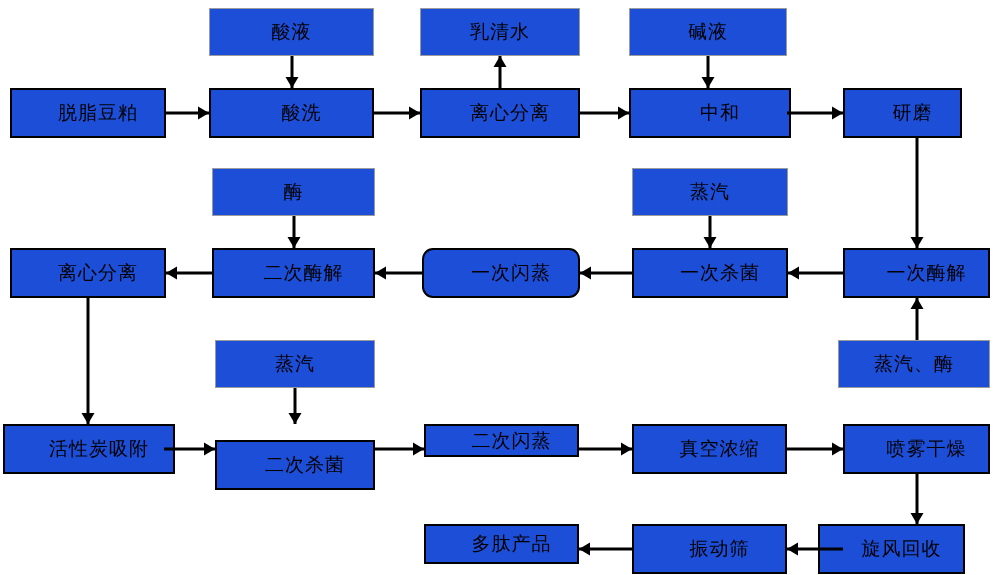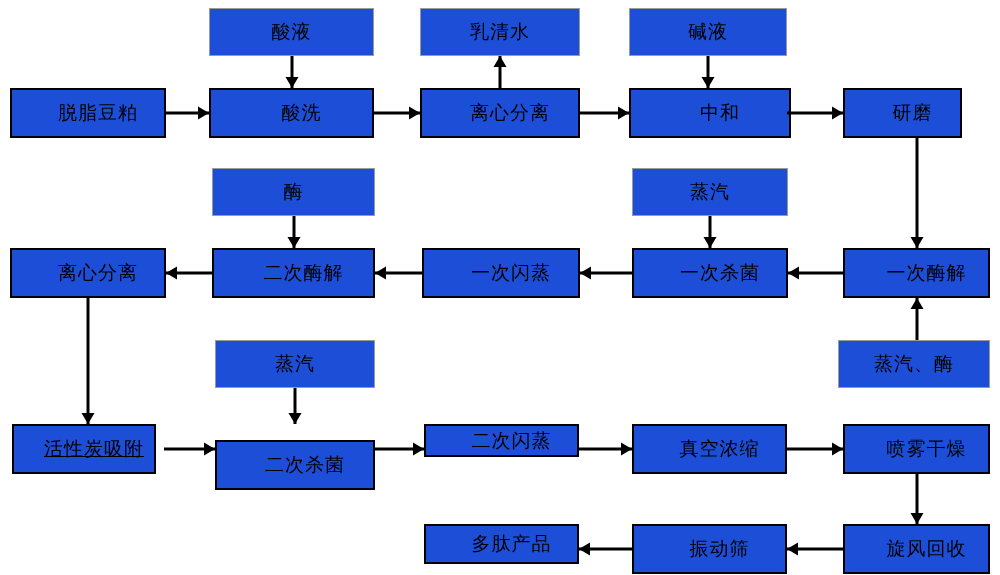--- a/index.html
+++ b/index.html
@@ -75,57 +75,57 @@
     </div>
     <div class="node input" style="left: 632px; top: 168px; width: 156px; height: 48px;">
       <span>蒸汽</span>
     </div>
     <div class="node main" style="left: 10px; top: 248px; width: 156px; height: 50px;">
       <span>离心分离</span>
     </div>
     <div class="node main" style="left: 212px; top: 248px; width: 163px; height: 50px;">
       <span>二次酶解</span>
     </div>
-    <div class="node main" style="left: 422px; top: 248px; width: 158px; height: 50px;">
+    <div class="node main" style="left: 422px; top: 248px; width: 158px; height: 50px; border-radius: 11px;">
       <span>一次闪蒸</span>
     </div>
     <div class="node main" style="left: 632px; top: 248px; width: 156px; height: 50px;">
       <span>一次杀菌</span>
     </div>
     <div class="node main" style="left: 843px; top: 248px; width: 147px; height: 50px;">
       <span>一次酶解</span>
     </div>
     <div class="node input" style="left: 838px; top: 340px; width: 152px; height: 48px;">
       <span>蒸汽、酶</span>
     </div>
     <div class="node input" style="left: 215px; top: 340px; width: 160px; height: 48px;">
       <span>蒸汽</span>
     </div>
-    <div class="node main" style="left: 12px; top: 424px; width: 144px; height: 50px; text-decoration: underline;">
+    <div class="node main" style="left: 3px; top: 424px; width: 172px; height: 50px;">
       <span>活性炭吸附</span>
     </div>
     <div class="node main" style="left: 215px; top: 440px; width: 160px; height: 50px;">
       <span>二次杀菌</span>
     </div>
     <div class="node main" style="left: 424px; top: 424px; width: 155px; height: 33px;">
       <span>二次闪蒸</span>
     </div>
     <div class="node main" style="left: 632px; top: 424px; width: 155px; height: 50px;">
       <span>真空浓缩</span>
     </div>
     <div class="node main" style="left: 843px; top: 424px; width: 147px; height: 50px;">
       <span>喷雾干燥</span>
     </div>
     <div class="node main" style="left: 424px; top: 524px; width: 155px; height: 40px;">
       <span>多肽产品</span>
     </div>
     <div class="node main" style="left: 632px; top: 524px; width: 155px; height: 50px;">
       <span>振动筛</span>
     </div>
-    <div class="node main" style="left: 843px; top: 524px; width: 147px; height: 50px;">
+    <div class="node main" style="left: 818px; top: 524px; width: 147px; height: 50px;">
       <span>旋风回收</span>
     </div>
     <div class="arrow" style="left: 152px; top: 99px; width: 71px; height: 28px;">
       <svg width="71" height="28">
         <line x1="14" y1="14" x2="57" y2="14" stroke="#000000" stroke-width="3"></line>
         <polygon points="57,14 46,7.5 46,20.5" fill="#000000"></polygon>
       </svg>
     </div>
     <div class="arrow" style="left: 360px; top: 99px; width: 74px; height: 28px;">
       <svg width="74" height="28">

